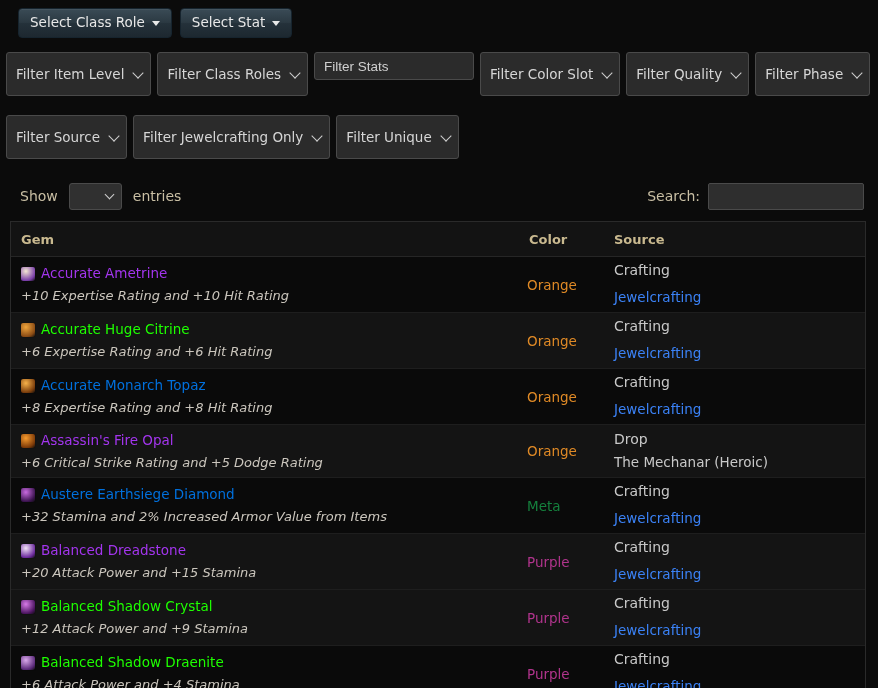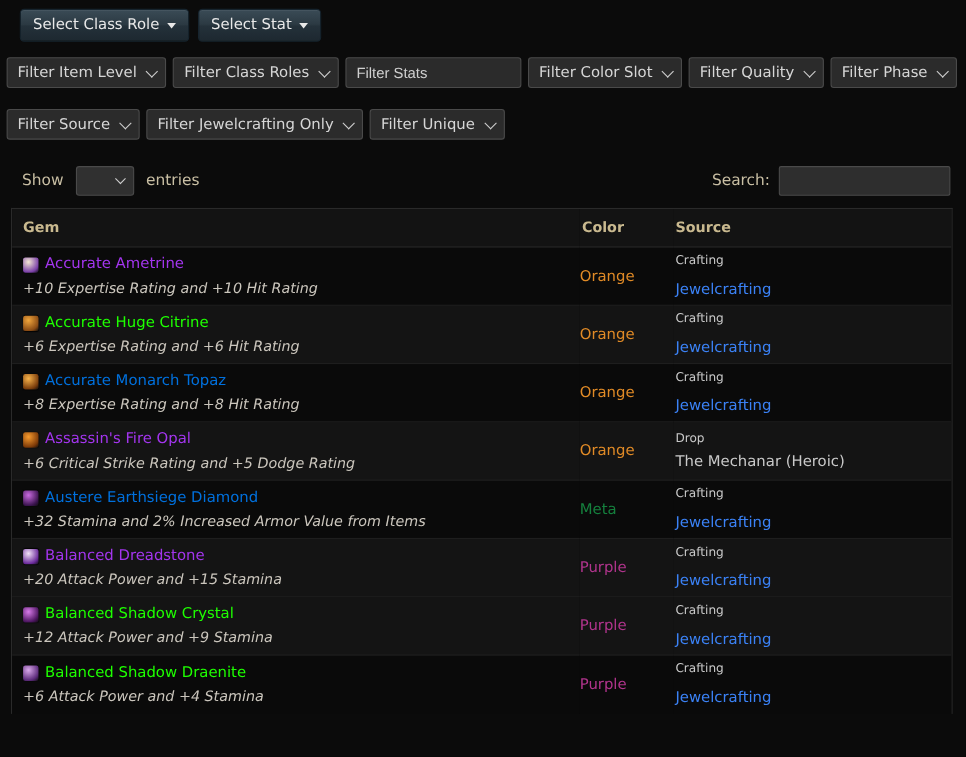--- a/index.html
+++ b/index.html
@@ -60,21 +60,21 @@
     display: flex;
     gap: 6px;
     align-items: flex-start;
     flex-wrap: nowrap;
   }
   .filter-row.r1 { margin-top: 14px; }
   .filter-row.r2 { margin-top: 19px; }
 
   .fselect {
     position: relative;
-    height: 28px;
+    height: 44px;
     border: 1px solid #4a4a4a;
     border-radius: 3px;
     background: #2b2b2b;
     color: #d6d6d6;
     font-size: 13.5px;
     font-family: "DejaVu Sans", sans-serif;
     display: inline-flex;
     align-items: center;
     padding: 0 26px 0 9px;
     white-space: nowrap;
@@ -222,21 +222,21 @@
     line-height: 1;
     font-family: "DejaVu Sans", sans-serif;
   }
 
   .color-cell {
     font-size: 13.5px;
     padding-left: 2px;
   }
   .source-cell { padding: 6px 0 6px 2px; }
   .source-line1 {
-    font-size: 11px;
+    font-size: 14px;
     color: #c9c9c9;
     line-height: 1;
     margin-bottom: 10px;
   }
   .source-line2 {
     font-size: 13.5px;
     line-height: 1;
     text-decoration: none;
   }
   .src-link { color: #3b82f6; }

